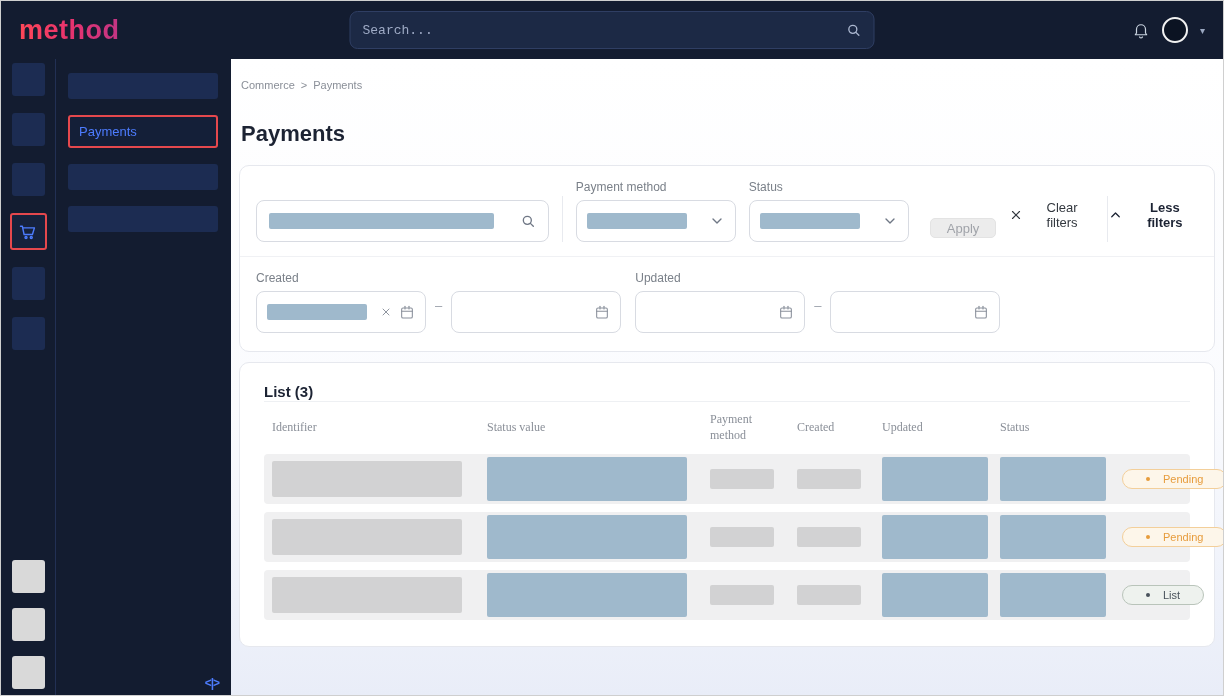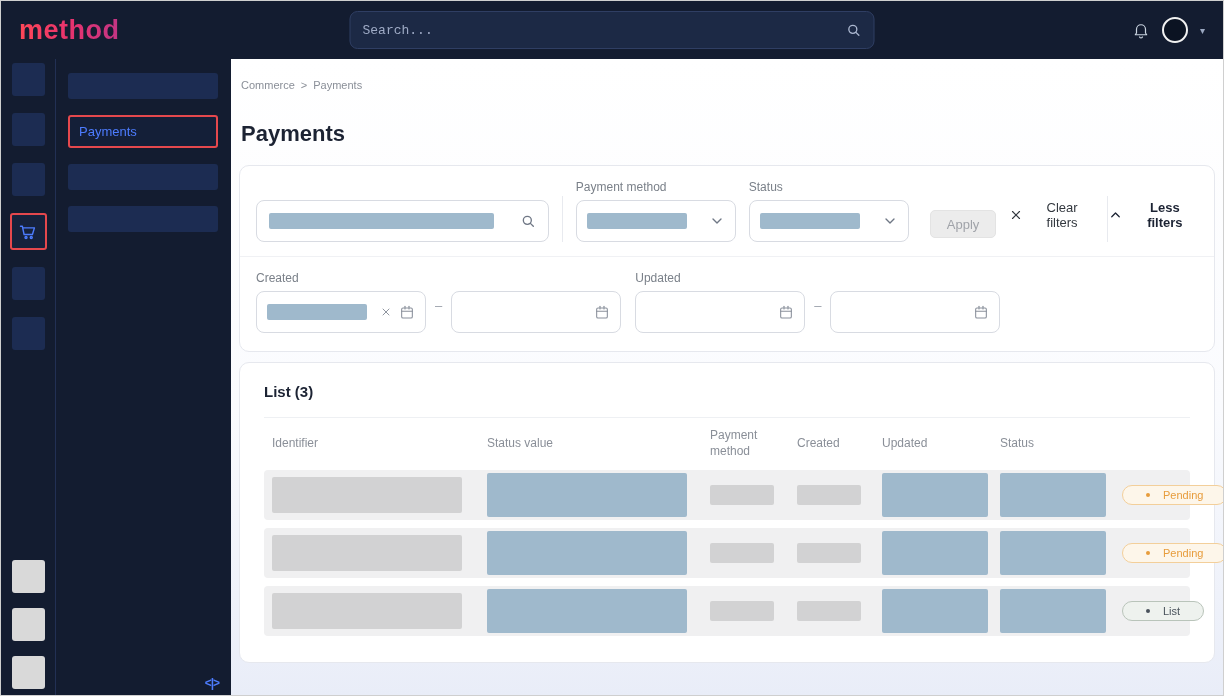--- a/index.html
+++ b/index.html
@@ -57,42 +57,42 @@
   .ph-blue { background:#9fb9cc; border-radius:2px; }
   .search-box .ph-blue { width:225px; height:16px; }
   .search-box .micon { margin-left:auto; color:#6f7785; display:flex; }
   .vdiv { width:1px; height:46px; background:#e8eaef; align-self:flex-end; }
   .fgroup { display:flex; flex-direction:column; }
   .flabel { font-size:12px; color:#7a8089; margin-bottom:6px; }
   .select-box { width:160px; height:42px; border:1px solid #d8dbe2; border-radius:8px;
                 display:flex; align-items:center; padding:0 10px; background:#fff; }
   .select-box .ph-blue { width:100px; height:16px; }
   .select-box .cicon { margin-left:auto; color:#6f7785; display:flex; }
-  .apply-btn { height:28px; padding:0 16px; background:#ececec; color:#a0a3a9;
+  .apply-btn { height:20px; padding:0 16px; background:#ececec; color:#a0a3a9;
                border:1px solid #e3e3e3; border-radius:5px; font-size:13px; margin:0 0 4px 8px; cursor:default; }
   .clear-btn { display:flex; align-items:center; gap:7px; font-size:13px; color:#33383f;
                margin-bottom:12px; background:none; border:none; cursor:pointer; }
   .less-wrap { margin-left:auto; display:flex; align-items:flex-end; }
   .less-btn { display:flex; align-items:center; gap:9px; font-size:13px; font-weight:700;
               color:#1c2333; margin-bottom:12px; background:none; border:none; cursor:pointer; }
   .fdivider { height:1px; background:#f0f1f4; margin:14px -16px; }
   .frow2 { display:flex; align-items:flex-end; padding-bottom:4px; }
   .range { display:flex; align-items:center; }
   .date-box { width:170px; height:42px; border:1px solid #d8dbe2; border-radius:8px;
               display:flex; align-items:center; padding:0 10px; background:#fff; }
   .date-box .ph-blue { width:100px; height:16px; }
   .dicons { margin-left:auto; display:flex; align-items:center; gap:7px; color:#8a909b; }
   .dash { color:#9aa0aa; margin:0 9px 13px; font-size:13px; }
   .grp-gap { margin-left:14px; }
 
   .list-card { background:#fff; border:1px solid #e6e8ee; border-radius:10px; margin-top:10px; padding:0 24px 18px; }
-  .list-head { padding:20px 0 16px; border-bottom:1px solid #eef0f3; }
+  .list-head { padding:20px 0 0; border-bottom:1px solid #eef0f3; }
   .list-title { font-size:15px; font-weight:700; color:#1c2333; }
   .thead, .trow { display:grid; grid-template-columns:215px 223px 87px 85px 118px 118px 1fr; align-items:center; }
-  .thead { min-height:52px; color:#8a8f98; font-size:12px; line-height:1.3; }
+  .thead { min-height:52px; color:#8a8f98; font-size:12px; line-height:1.3;font-family:Liberation Serif, serif; }
   .th { padding-left:8px; }
   .th.pm { max-width:70px; }
   .trow { height:50px; background:#f0f0f1; border-radius:4px; margin-bottom:8px; }
   .cell { padding-left:8px; display:flex; align-items:center; }
   .blk { background:#d2d2d3; border-radius:2px; }
   .blk.id { width:190px; height:36px; }
   .blk.small { width:64px; height:20px; }
   .bblk { background:#9fb9cc; border-radius:2px; }
   .bblk.order { width:200px; height:44px; }
   .bblk.date { width:106px; height:44px; }

